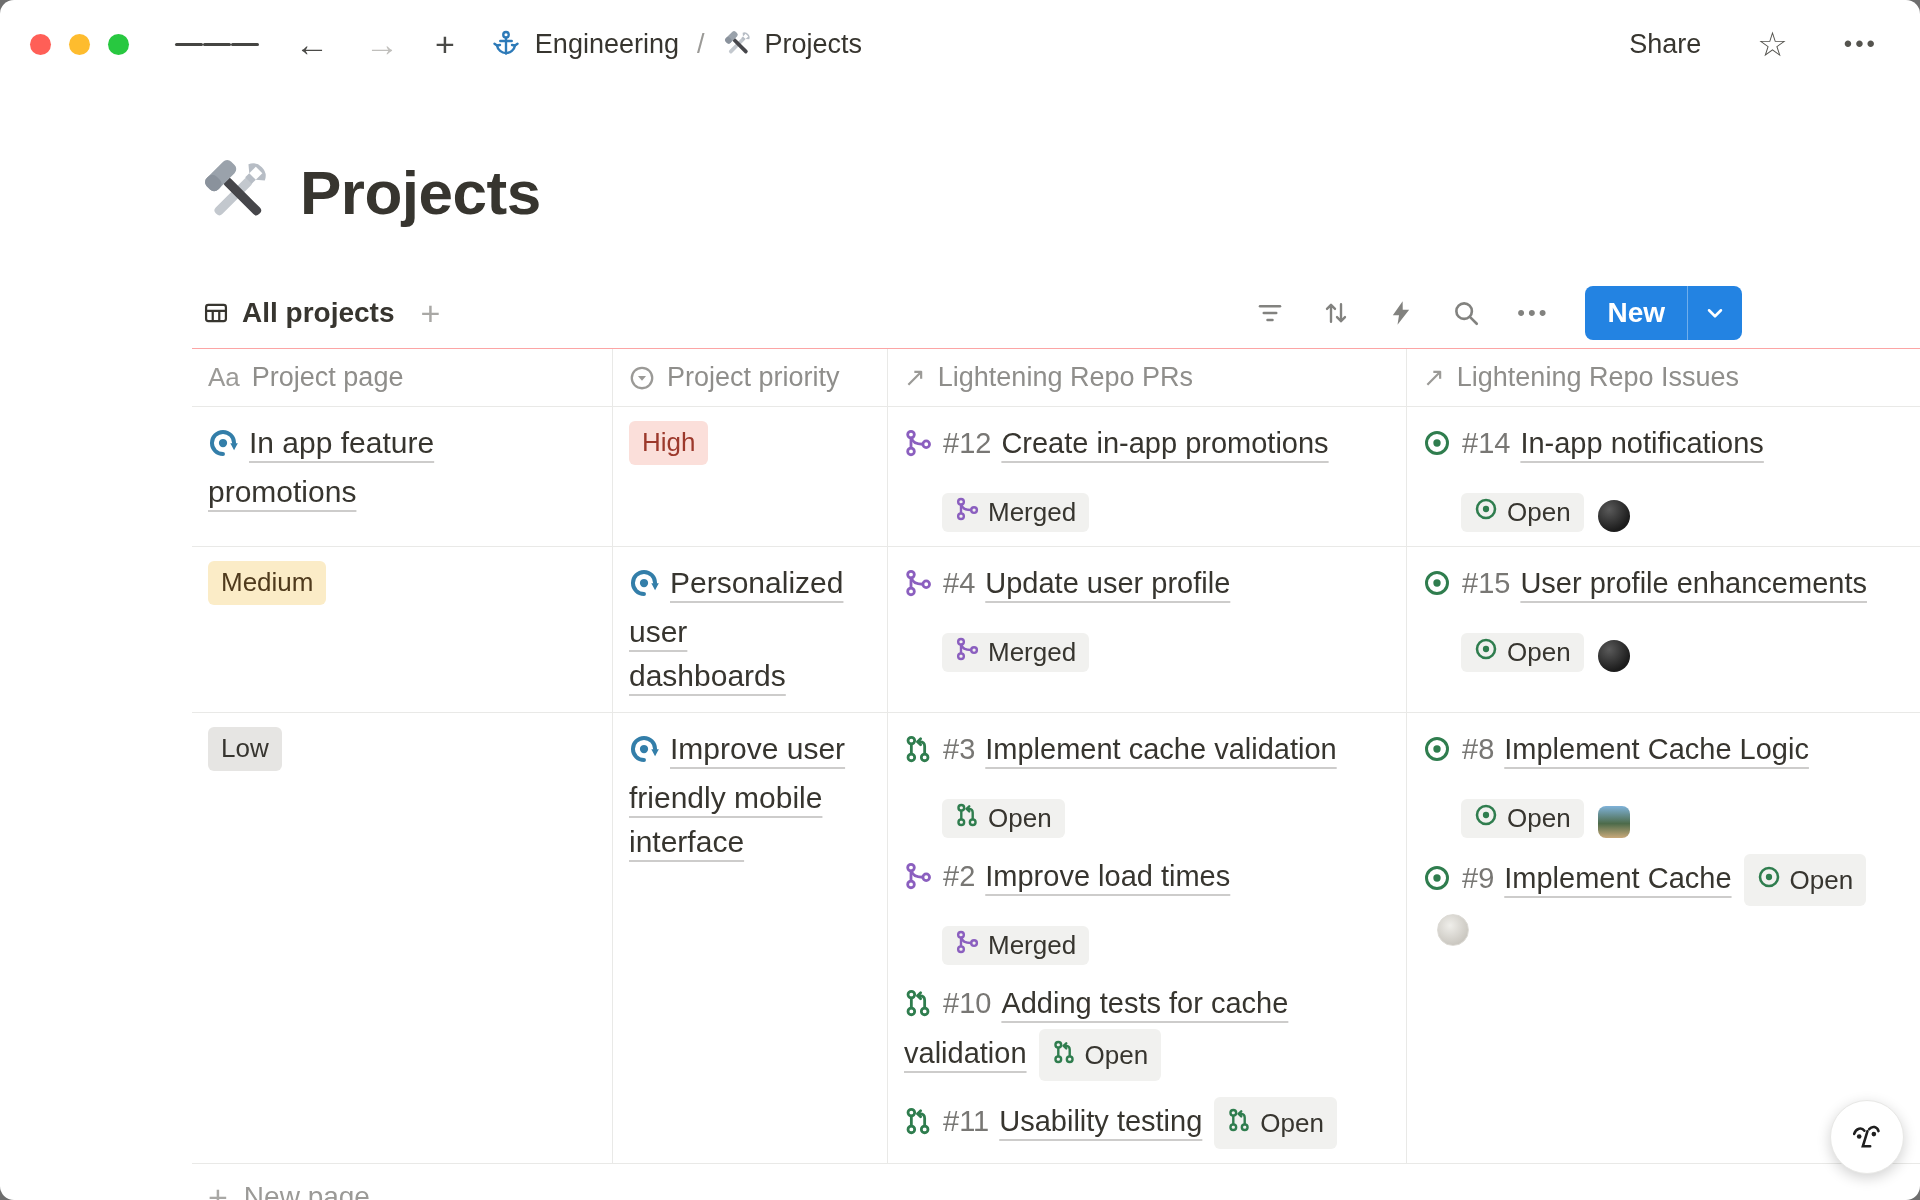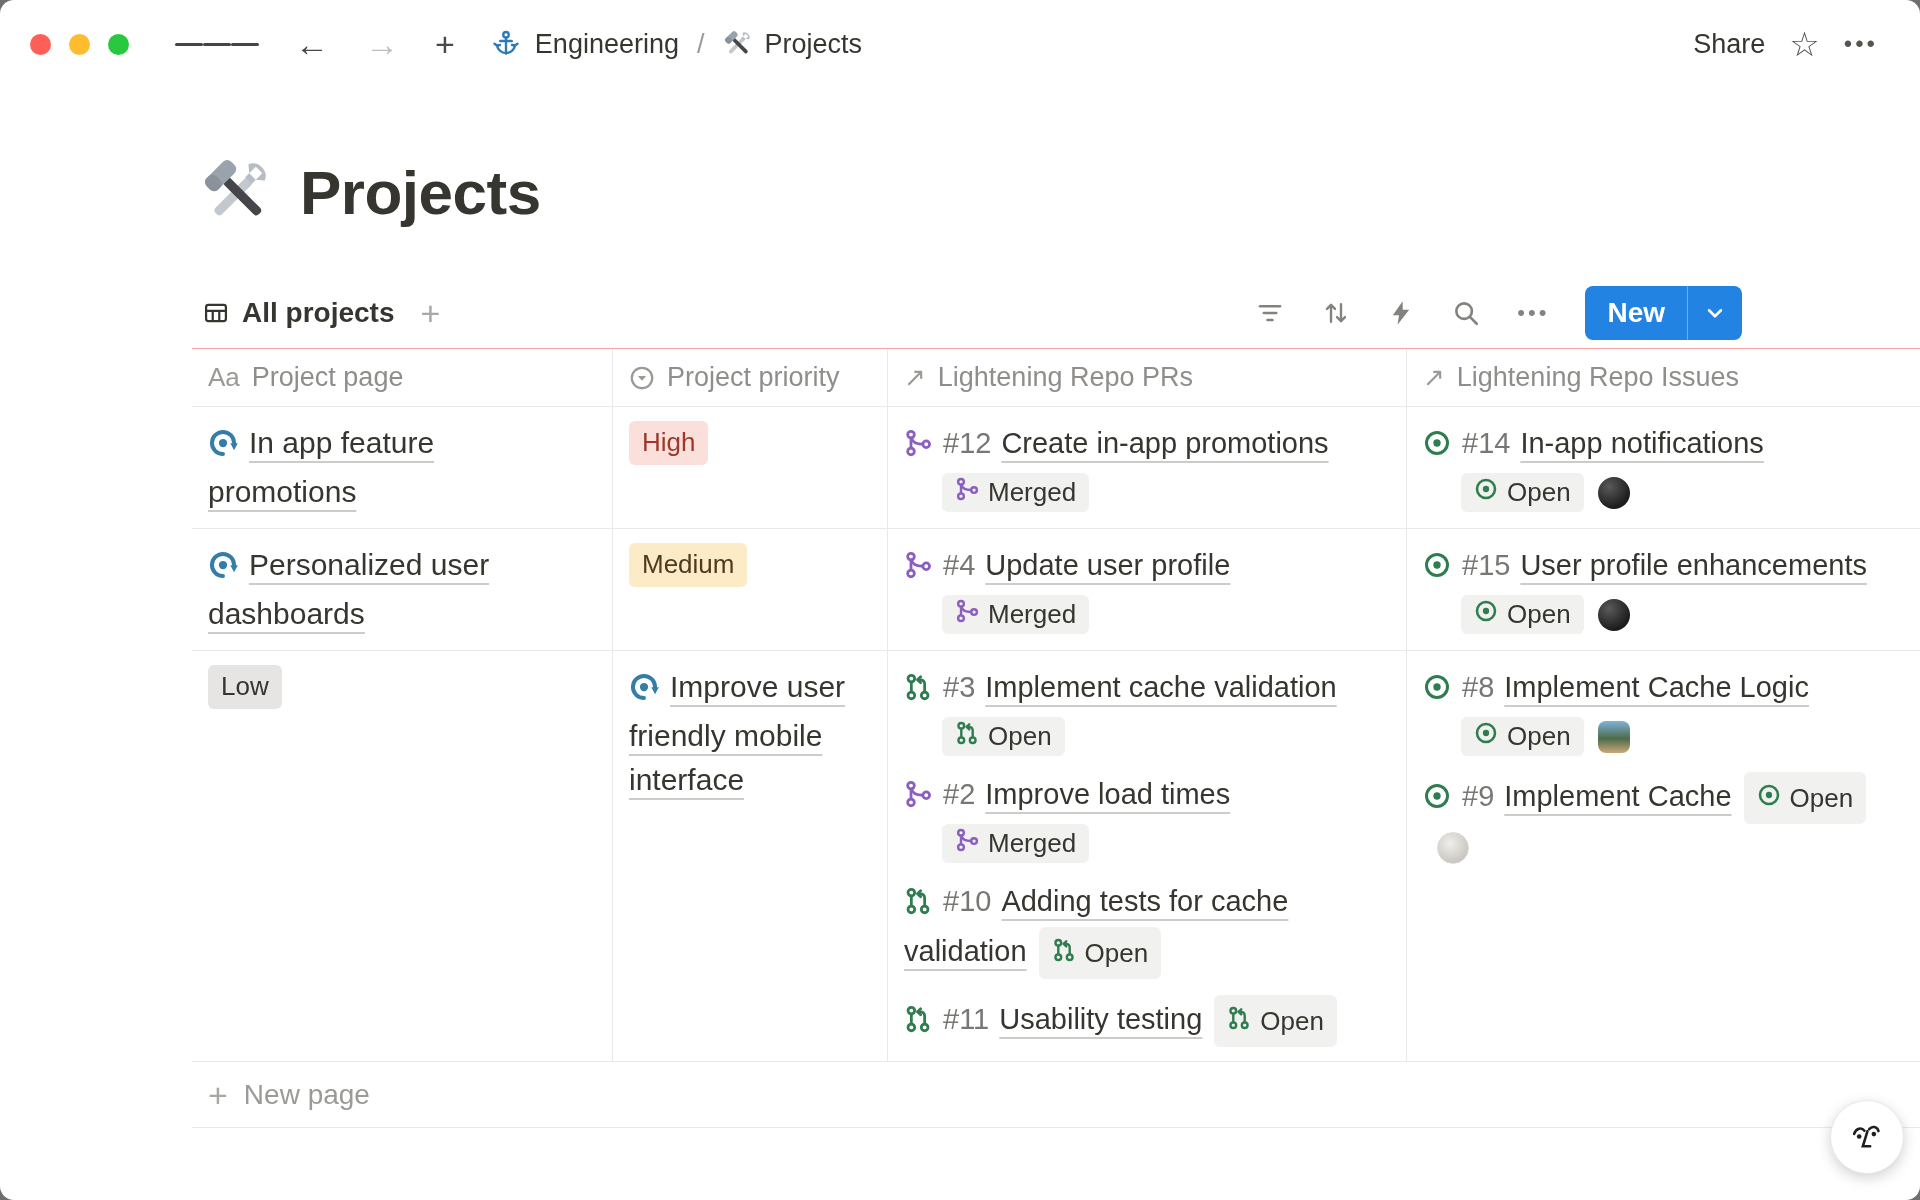--- a/index.html
+++ b/index.html
@@ -14,21 +14,21 @@
   .tl.red { background:#FF5F57; } .tl.yellow { background:#FEBC2E; } .tl.green { background:#28C840; }
   .tb-icon { display:flex; align-items:center; justify-content:center; color:#37352F; margin-right:36px; cursor:pointer; }
   .tb-glyph { font-size:34px; line-height:1; color:#4a4a47; }
   .tb-glyph.dim { color:#C0BFBC; }
   .hamburger span { display:block; width:28px; height:3px; background:#454542; border-radius:2px; margin:5px 0; }
   .breadcrumb { display:flex; align-items:center; gap:14px; font-size:27px; color:#37352F; }
   .anchor-wrap { display:flex; align-items:center; }
   .crumb { cursor:pointer; }
   .crumb-sep { color:#9B9A97; margin:0 4px; }
   .crumb-page { display:flex; align-items:center; gap:12px; cursor:pointer; }
-  .tb-right { margin-left:auto; display:flex; align-items:center; gap:24px; padding-right:12px; }
+  .tb-right { margin-left:auto; display:flex; align-items:center; gap:56px; padding-right:12px; }
   .share { font-size:27px; color:#37352F; cursor:pointer; }
   .star { font-size:34px; color:#55544f; cursor:pointer; line-height:1; }
   .dots { font-size:24px; color:#55544f; letter-spacing:3px; cursor:pointer; }
 
   
   .content { padding-left:192px; }
   .title-row { display:flex; align-items:center; gap:26px; margin-top:66px; margin-left:8px; height:76px; }
   .title-row h1 { font-size:62px; font-weight:700; letter-spacing:-0.5px; color:#37352F; }
 
   .view-bar { display:flex; align-items:center; margin-top:54px; height:58px; }
@@ -63,21 +63,21 @@
 
   .mention { margin-bottom:16px; }
   .mention:last-child { margin-bottom:0; }
   .m-line { font-size:29px; line-height:44px; }
   .gicon { display:inline-block; vertical-align:-4px; margin-right:11px; }
   .gicon.purple { color:#8B5FBF; } .gicon.green { color:#2F7D4E; }
   .m-num { color:#787774; margin-right:10px; }
   .m-title { color:#37352F; cursor:pointer; }
   .st-chip { display:inline-flex; align-items:center; gap:9px; background:#F1F1EF; border-radius:6px; padding:4px 13px; font-size:26px; color:#37352F; vertical-align:middle; }
   .st-chip .gicon { margin-right:0; vertical-align:-3px; }
-  .chip-line { margin-top:4px; margin-left:38px; display:flex; align-items:center; gap:14px; }
+  .chip-line { margin-top:24px; margin-left:38px; display:flex; align-items:flex-end; gap:14px; }
   .st-chip.inline { margin-left:12px; }
   .avatar { width:32px; height:32px; border-radius:50%; display:inline-block; vertical-align:middle; }
   .avatar.dark { background:radial-gradient(circle at 35% 30%, #5a5a5a, #1c1c1c 70%); }
   .avatar.photo { border-radius:8px; background:linear-gradient(180deg,#7fb2d9 0%, #4d6b4a 55%, #c9a97a 100%); }
   .avatar.light { background:radial-gradient(circle at 40% 35%, #efeeea, #c9c6bf 75%); border:1px solid #dddbd6; }
   .avatar.inline { margin-left:14px; }
 
   .db-footer { display:flex; align-items:center; gap:16px; min-height:66px; padding-left:16px; color:#9B9A97; font-size:28px; border-bottom:1px solid #E9E9E7; cursor:pointer; }
   .footer-plus { font-size:34px; color:#A9A8A5; line-height:1; }
 
@@ -339,27 +339,27 @@
                     </svg></span>
                   <span>Open</span>
                 </span>
                 <span class="avatar dark"></span>
               </div>
           </div>
         </div>
       </div>
 
       <div class="db-row row-2">
+        <div class="db-cell">
+          <span class="chip-pill chip-medium">Medium</span>
+        </div>
         <div class="db-cell cell-name">
           <span class="name-icon"><svg width="30" height="30">
                 <use href="#i-cycle"></use>
               </svg></span><span class="u">Personalized user dashboards</span>
-        </div>
-        <div class="db-cell">
-          <span class="chip-pill chip-medium">Medium</span>
         </div>
         <div class="db-cell">
           <div class="mention">
             <div class="m-line"><span class="gicon purple"><svg width="28" height="28">
                     <use href="#i-merge"></use>
                   </svg></span><span class="m-num">#4</span><span class="m-title u">Update user profile</span></div>
             <div class="chip-line">
                 <span class="st-chip">
                   <span class="gicon purple"><svg width="24" height="24">
                       <use href="#i-merge"></use>

